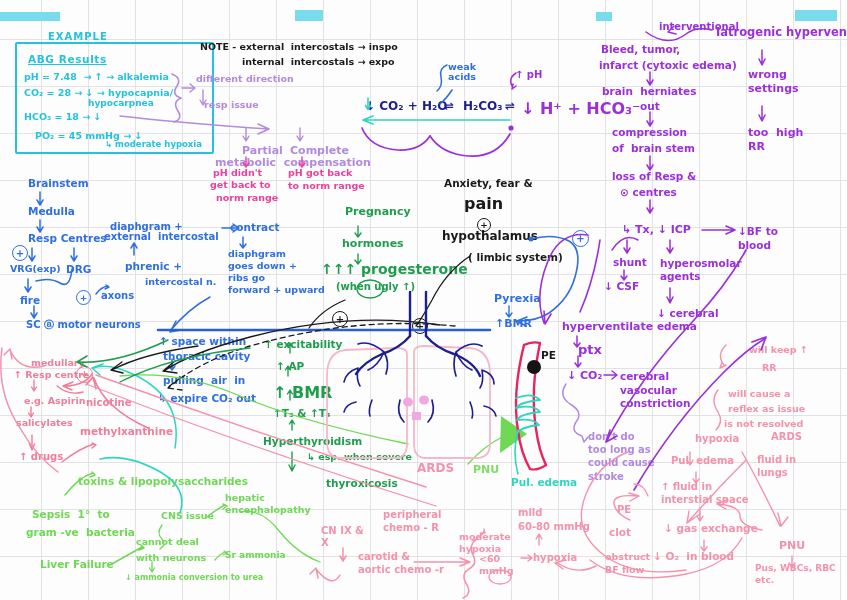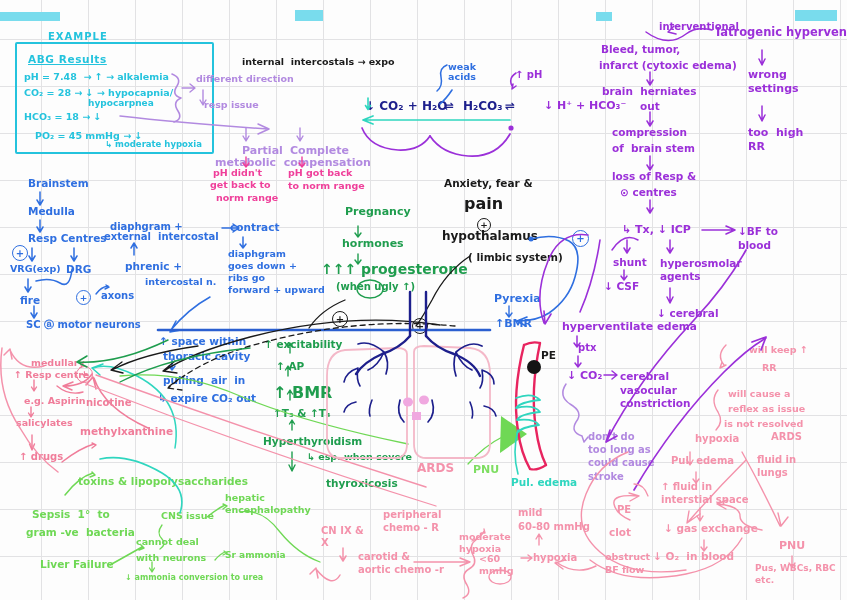--- a/index.html
+++ b/index.html
@@ -60,41 +60,42 @@
   <div class="box" style="left:15px;top:42px;width:195px;height:108px;"></div>
   <div class="t hw cyan" style="left:48px;top:32px;font-size:10px;letter-spacing:1px;">EXAMPLE</div>
   <div class="t hw cyan" style="left:28px;top:54px;font-size:10.5px;text-decoration:underline;letter-spacing:.6px;">ABG Results</div>
   <div class="t hw cyan" style="left:24px;top:72px;font-size:9.5px;">pH = 7.48  → ↑ → alkalemia</div>
   <div class="t hw cyan" style="left:24px;top:88px;font-size:9.5px;">CO₂ = 28 → ↓ → hypocapnia/</div>
   <div class="t hw cyan" style="left:88px;top:99px;font-size:9px;">hypocarpnea</div>
   <div class="t hw cyan" style="left:24px;top:112px;font-size:9.5px;">HCO₃ = 18 → ↓</div>
   <div class="t hw cyan" style="left:24px;top:131px;font-size:9.5px;padding-left:11px;">PO₂ = 45 mmHg → ↓</div>
   <div class="t hw cyan" style="left:105px;top:140px;font-size:8.5px;">↳ moderate hypoxia</div>
 
+  <div class="t hw black" style="left:200px;top:42px;font-size:9.5px;">NOTE - external  intercostals → inspo</div>
   <div class="t hw black" style="left:242px;top:57px;font-size:9.5px;">internal  intercostals → expo</div>
 
   <div class="t hw lpurple" style="left:196px;top:74px;font-size:9.5px;">different direction</div>
   <div class="t hw lpurple" style="left:204px;top:100px;font-size:9.5px;">resp issue</div>
   <div class="t hw lpurple" style="left:215px;top:117px;font-size:11px;margin-top:40px;">metabolic  compensation</div>
   <div class="t hw lpurple" style="left:242px;top:145px;font-size:11px;">Partial</div>
   <div class="t hw lpurple" style="left:290px;top:145px;font-size:11px;">Complete</div>
   <div class="t hw magenta" style="left:213px;top:168px;font-size:9.5px;">pH didn't</div>
   <div class="t hw magenta" style="left:210px;top:180px;font-size:9.5px;">get back to</div>
   <div class="t hw magenta" style="left:216px;top:193px;font-size:9.5px;">norm range</div>
   <div class="t hw magenta" style="left:288px;top:168px;font-size:9.5px;">pH got back</div>
   <div class="t hw magenta" style="left:288px;top:181px;font-size:9.5px;">to norm range</div>
 
   <div class="t hw blue" style="left:448px;top:62px;font-size:9.5px;text-align:center;">weak
 acids</div>
   <div class="t hw purple" style="left:515px;top:70px;font-size:10px;">↑ pH</div>
   <div class="t hw navy" style="left:365px;top:100px;font-size:12px;">↓ CO₂ + H₂O</div>
   <div class="t hw navy" style="left:444px;top:100px;font-size:12px;">⇌</div>
   <div class="t hw navy" style="left:463px;top:100px;font-size:12px;">H₂CO₃</div>
   <div class="t hw navy" style="left:505px;top:100px;font-size:12px;">⇌</div>
-  <div class="t hw purple" style="left:544px;top:100px;font-size:11px;">↓ H⁺ + HCO₃⁻</div>
+  <div class="t hw purple" style="left:521px;top:100px;font-size:16px;">↓ H⁺ + HCO₃⁻</div>
 
   <div class="t hw blue" style="left:28px;top:178px;font-size:10.5px;">Brainstem</div>
   <div class="t hw blue" style="left:28px;top:206px;font-size:10.5px;">Medulla</div>
   <div class="t hw blue" style="left:28px;top:233px;font-size:10.5px;">Resp Centres</div>
   <div class="t hw blue" style="left:10px;top:264px;font-size:9.5px;">VRG(exp)</div>
   <div class="t hw blue" style="left:66px;top:264px;font-size:10.5px;">DRG</div>
   <div class="t hw blue" style="left:20px;top:295px;font-size:10.5px;">fire</div>
   <div class="t hw blue" style="left:26px;top:320px;font-size:10px;">SC ⓐ motor neurons</div>
   <div class="t hw blue" style="left:101px;top:291px;font-size:10px;">axons</div>
   <div class="circ blue" style="left:12px;top:245px;width:14px;height:14px;border:1.6px solid #2f6fe0;font-size:10px;">+</div>
@@ -156,21 +157,21 @@
   <div class="t hw purple" style="left:657px;top:307px;font-size:10.5px;line-height:1.25;">↓ cerebral
 edema</div>
   <div class="t hw purple" style="left:738px;top:225px;font-size:10.5px;line-height:1.3;">↓BF to
 blood</div>
   <div class="t hw purple" style="left:748px;top:68px;font-size:11px;line-height:1.3;">wrong
 settings</div>
   <div class="t hw purple" style="left:748px;top:126px;font-size:11px;line-height:1.3;">too  high
 RR</div>
 
   <div class="t hw purple" style="left:562px;top:321px;font-size:11px;">hyperventilate</div>
-  <div class="t hw purple" style="left:578px;top:343px;font-size:10px;">ptx</div>
+  <div class="t hw purple" style="left:578px;top:343px;font-size:13px;">ptx</div>
   <div class="t hw purple" style="left:567px;top:370px;font-size:11px;">↓ CO₂</div>
   <div class="t hw purple" style="left:620px;top:370px;font-size:10.5px;line-height:1.3;">cerebral
 vasocular
 constriction</div>
   <div class="t hw lpurple" style="left:588px;top:430px;font-size:10px;line-height:1.32;">don't do
 too long as
 could cause
 stroke</div>
 
   <div class="t hw pink2" style="left:31px;top:358px;font-size:9.5px;">medullary</div>

